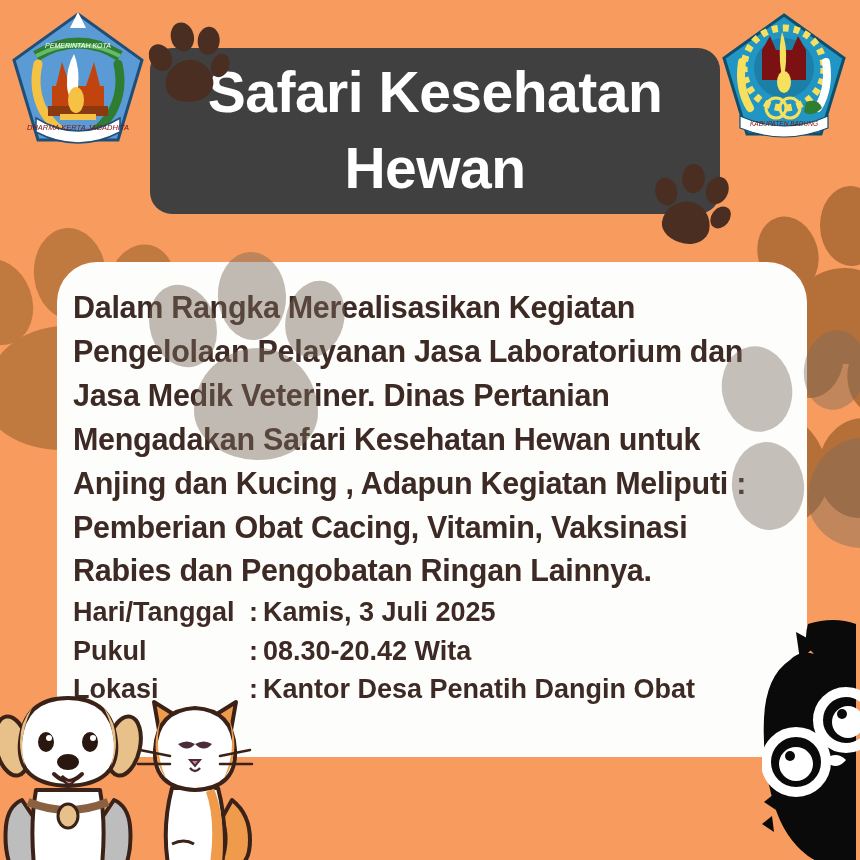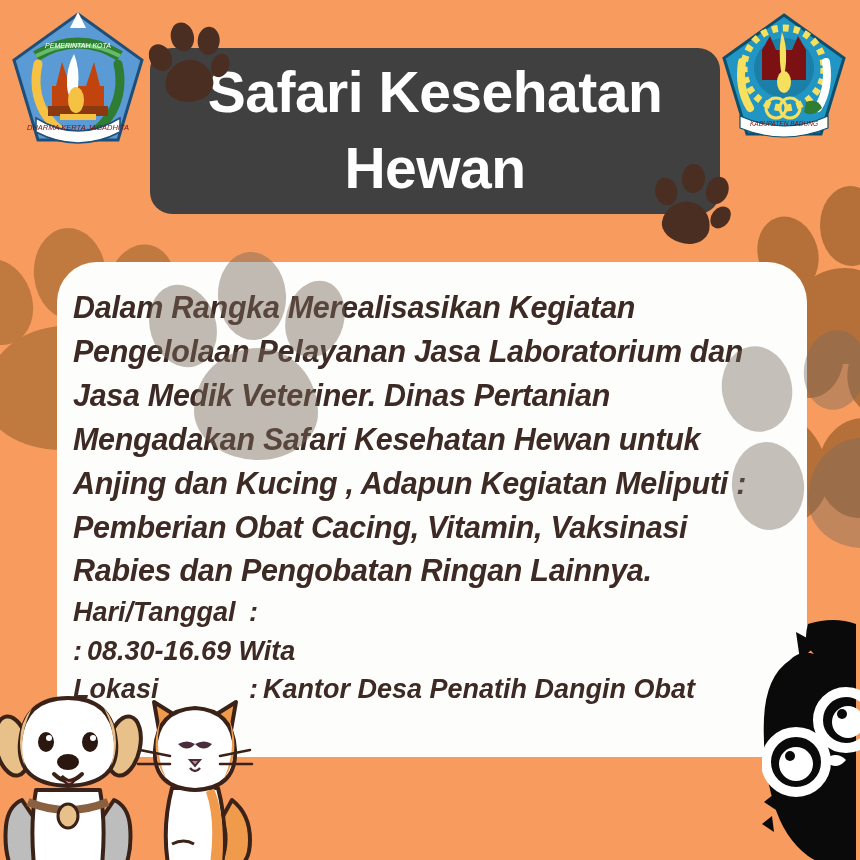--- a/index.html
+++ b/index.html
@@ -102,21 +102,20 @@
   
   #content-card {
     position: absolute;
     left: 57px;
     top: 262px;
     width: 738px;
     height: 483px;
     background: #FDFDFB;
     border-radius: 40px 40px 0 0;
     padding: 6px;
-    font-style: italic;
   }
   #content-inner {
     position: absolute;
     left: 16px;
     top: 24px;
     right: 14px;
   }
   #body-paragraph {
     color: #3E2A24;
     font-size: 30.5px;
@@ -229,24 +228,26 @@
   </div>
 
   <div id="content-card">
     <div id="content-inner">
       <p id="body-paragraph">Dalam Rangka Merealisasikan Kegiatan Pengelolaan Pelayanan Jasa Laboratorium dan Jasa Medik Veteriner. Dinas Pertanian Mengadakan Safari Kesehatan Hewan untuk Anjing dan Kucing , Adapun Kegiatan Meliputi : Pemberian Obat Cacing, Vitamin, Vaksinasi Rabies dan Pengobatan Ringan Lainnya.</p>
 
       <div id="details">
         <div class="detail-row">
           <span class="detail-label">Hari/Tanggal</span>
           <span class="detail-sep">:</span>
+          <span class="detail-value">Kamis, 3 Juli 2025</span>
         </div>
         <div class="detail-row">
+          <span class="detail-label">Pukul</span>
           <span class="detail-sep">:</span>
-          <span class="detail-value">08.30-16.69 Wita</span>
+          <span class="detail-value">08.30-20.42 Wita</span>
         </div>
         <div class="detail-row">
           <span class="detail-label">Lokasi</span>
           <span class="detail-sep">:</span>
           <span class="detail-value">Kantor Desa Penatih Dangin Obat</span>
         </div>
       </div>
     </div>
   </div>
 

